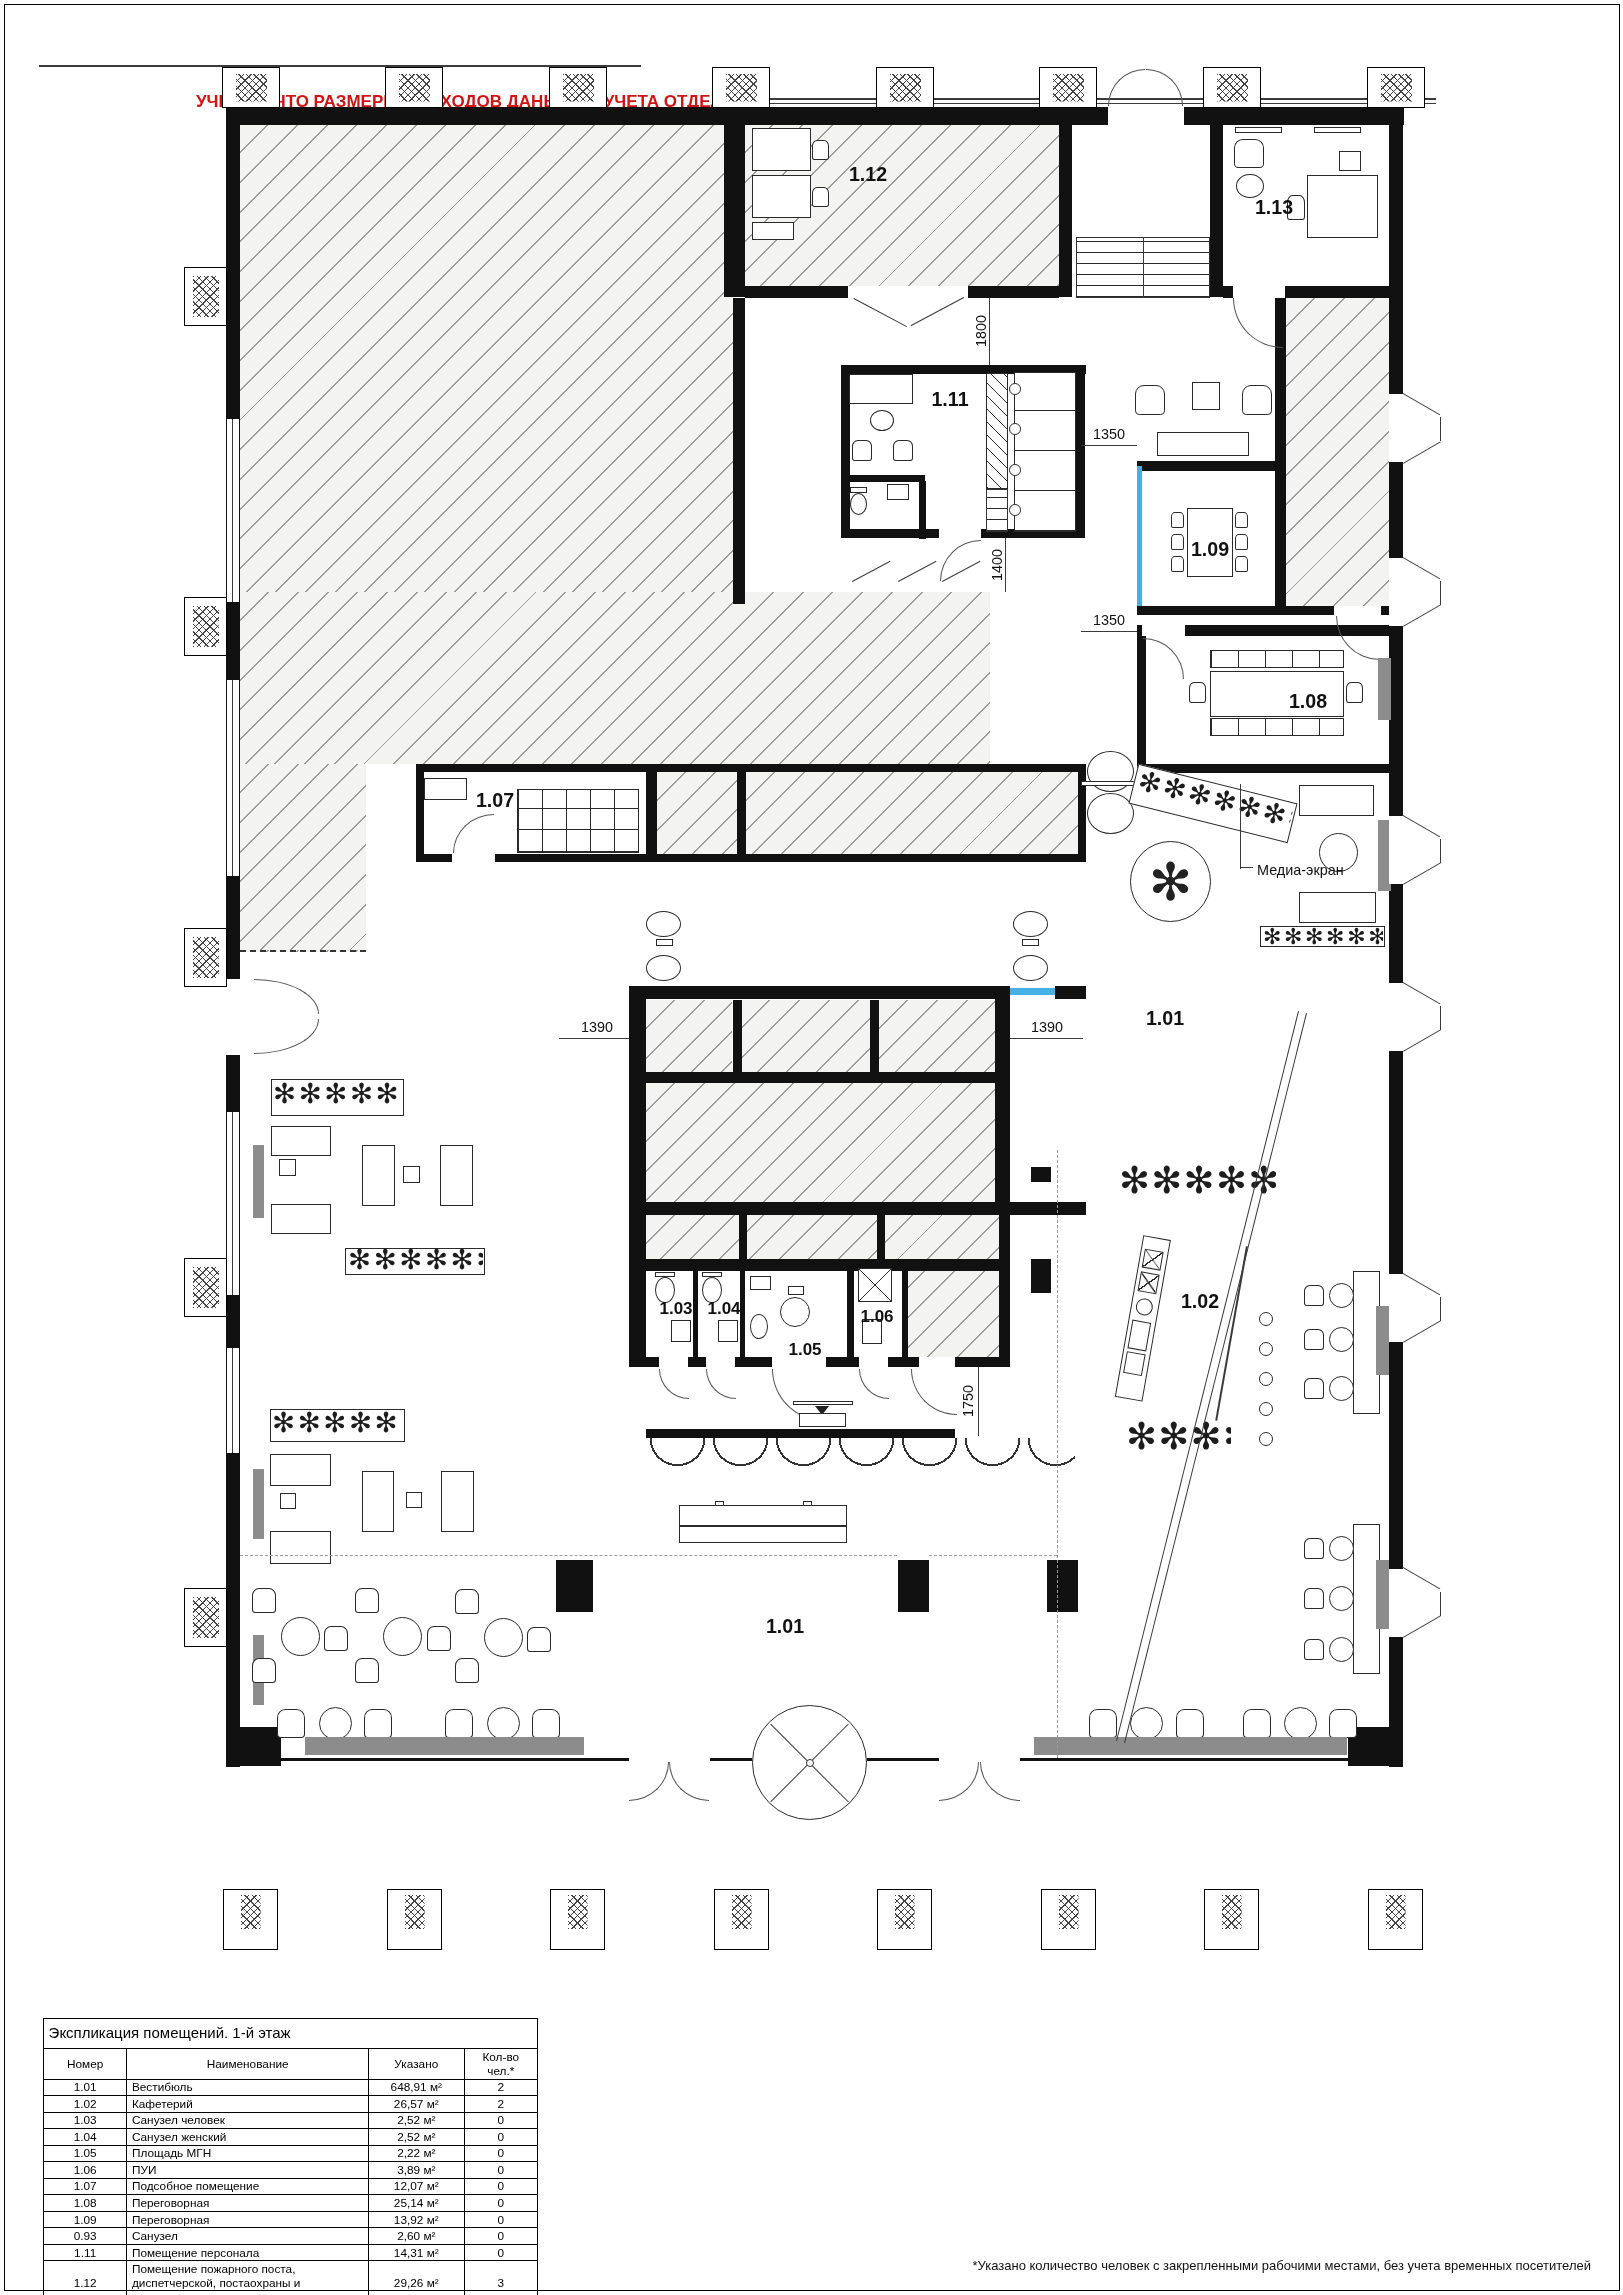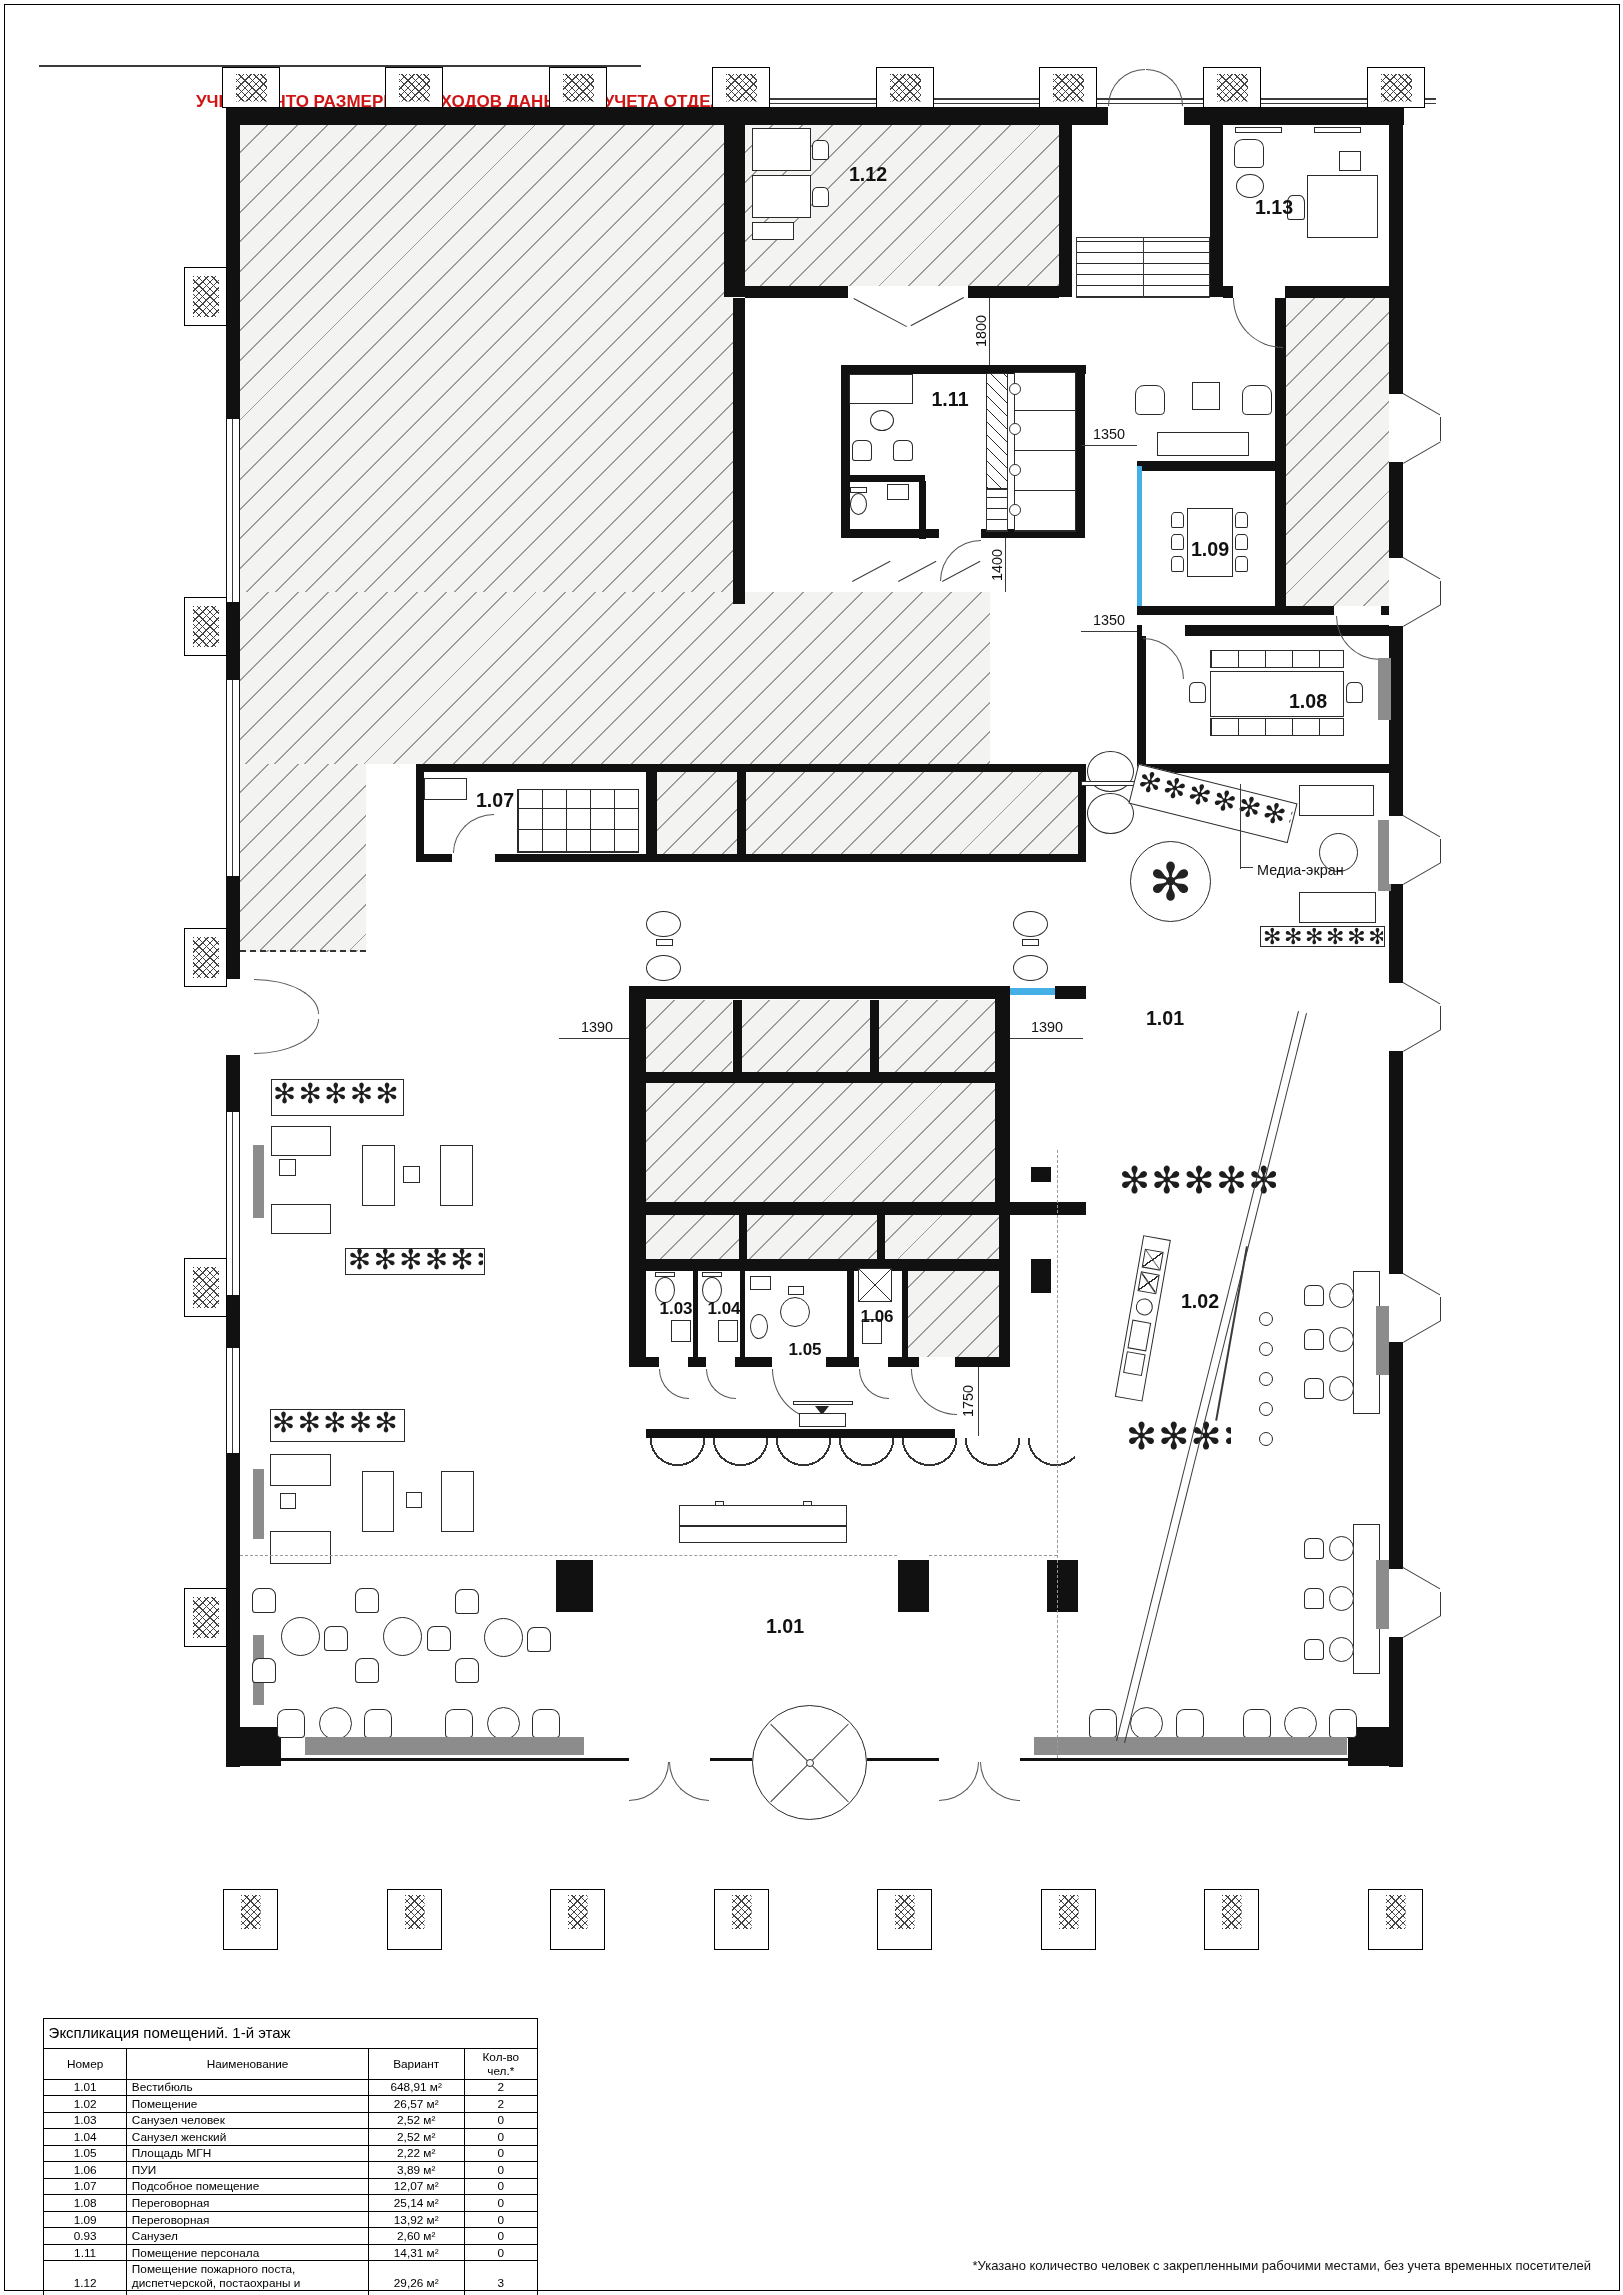--- a/index.html
+++ b/index.html
@@ -473,32 +473,32 @@
   </div>
 
   <table id="legend" class="a" style="left:43px;top:2018px;width:495px">
     <tbody>
         <tr>
           <td colspan="4" class="tt">Экспликация помещений. 1-й этаж</td>
         </tr>
     <tr class="hd">
       <td style="width:79px">Номер</td>
       <td style="width:255px">Наименование</td>
-      <td style="width:92px">Вариант</td>
+      <td style="width:92px">Указано</td>
       <td style="width:69px">Кол-во чел.*</td>
     </tr>
     <tr>
           <td class="c">1.01</td>
           <td>Вестибюль</td>
           <td class="c">648,91 м²</td>
           <td class="c">2</td>
         </tr>
     <tr>
           <td class="c">1.02</td>
-          <td>Помещение</td>
+          <td>Кафетерий</td>
           <td class="c">26,57 м²</td>
           <td class="c">2</td>
         </tr>
     <tr>
           <td class="c">1.03</td>
           <td>Санузел человек</td>
           <td class="c">2,52 м²</td>
           <td class="c">0</td>
         </tr>
     <tr>

